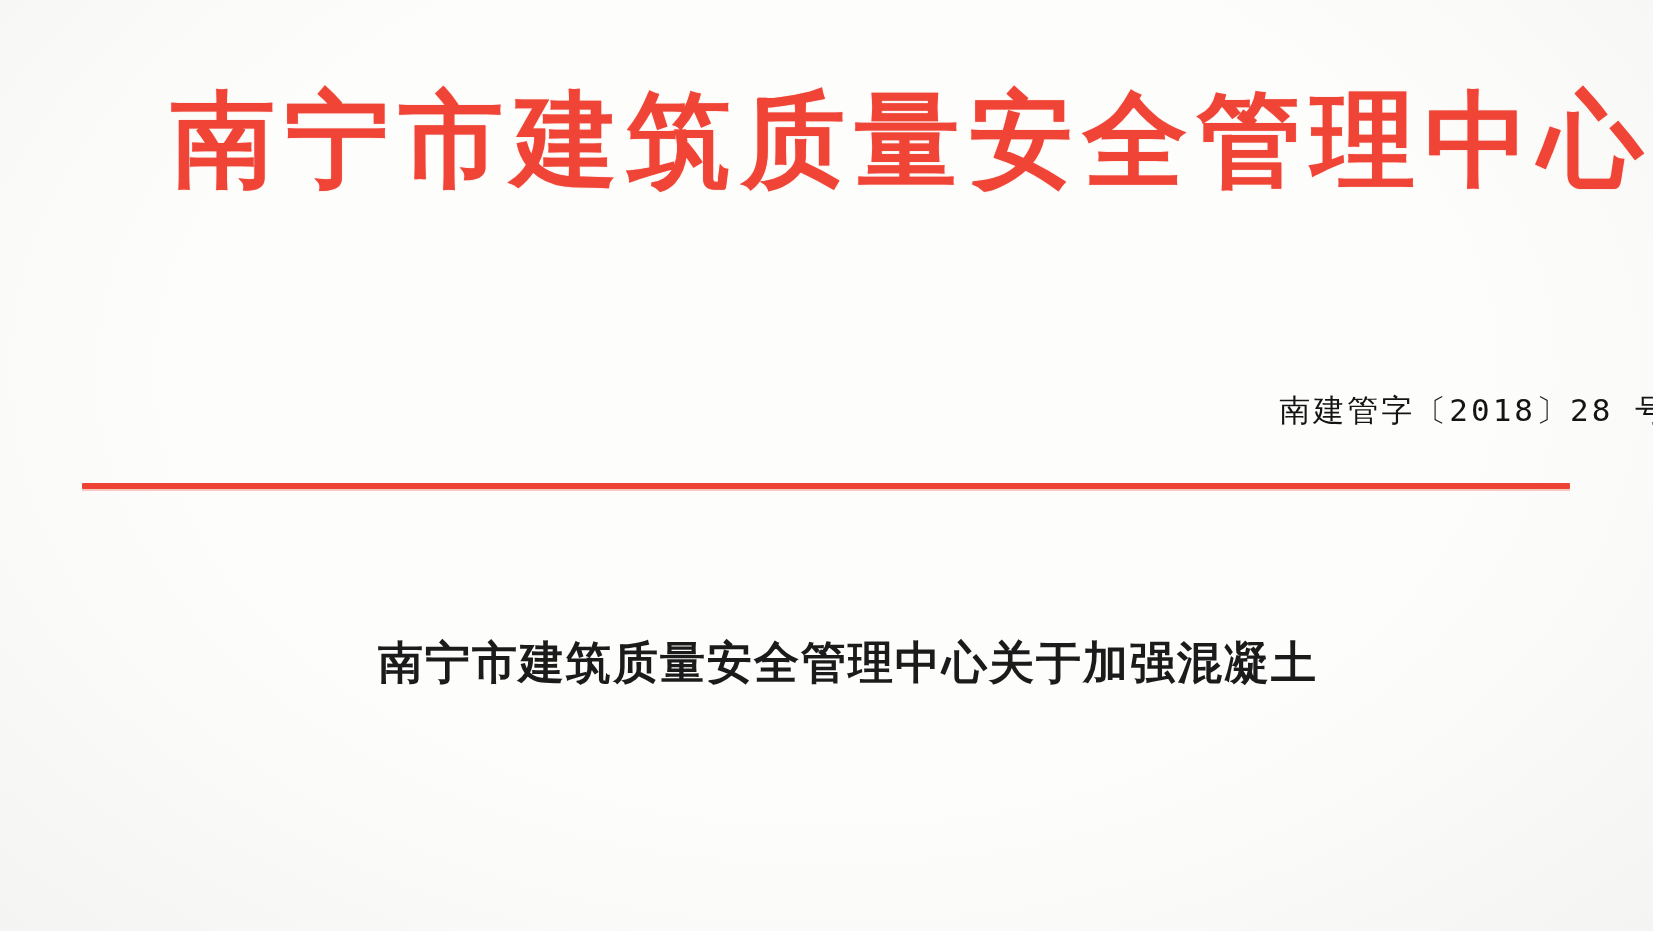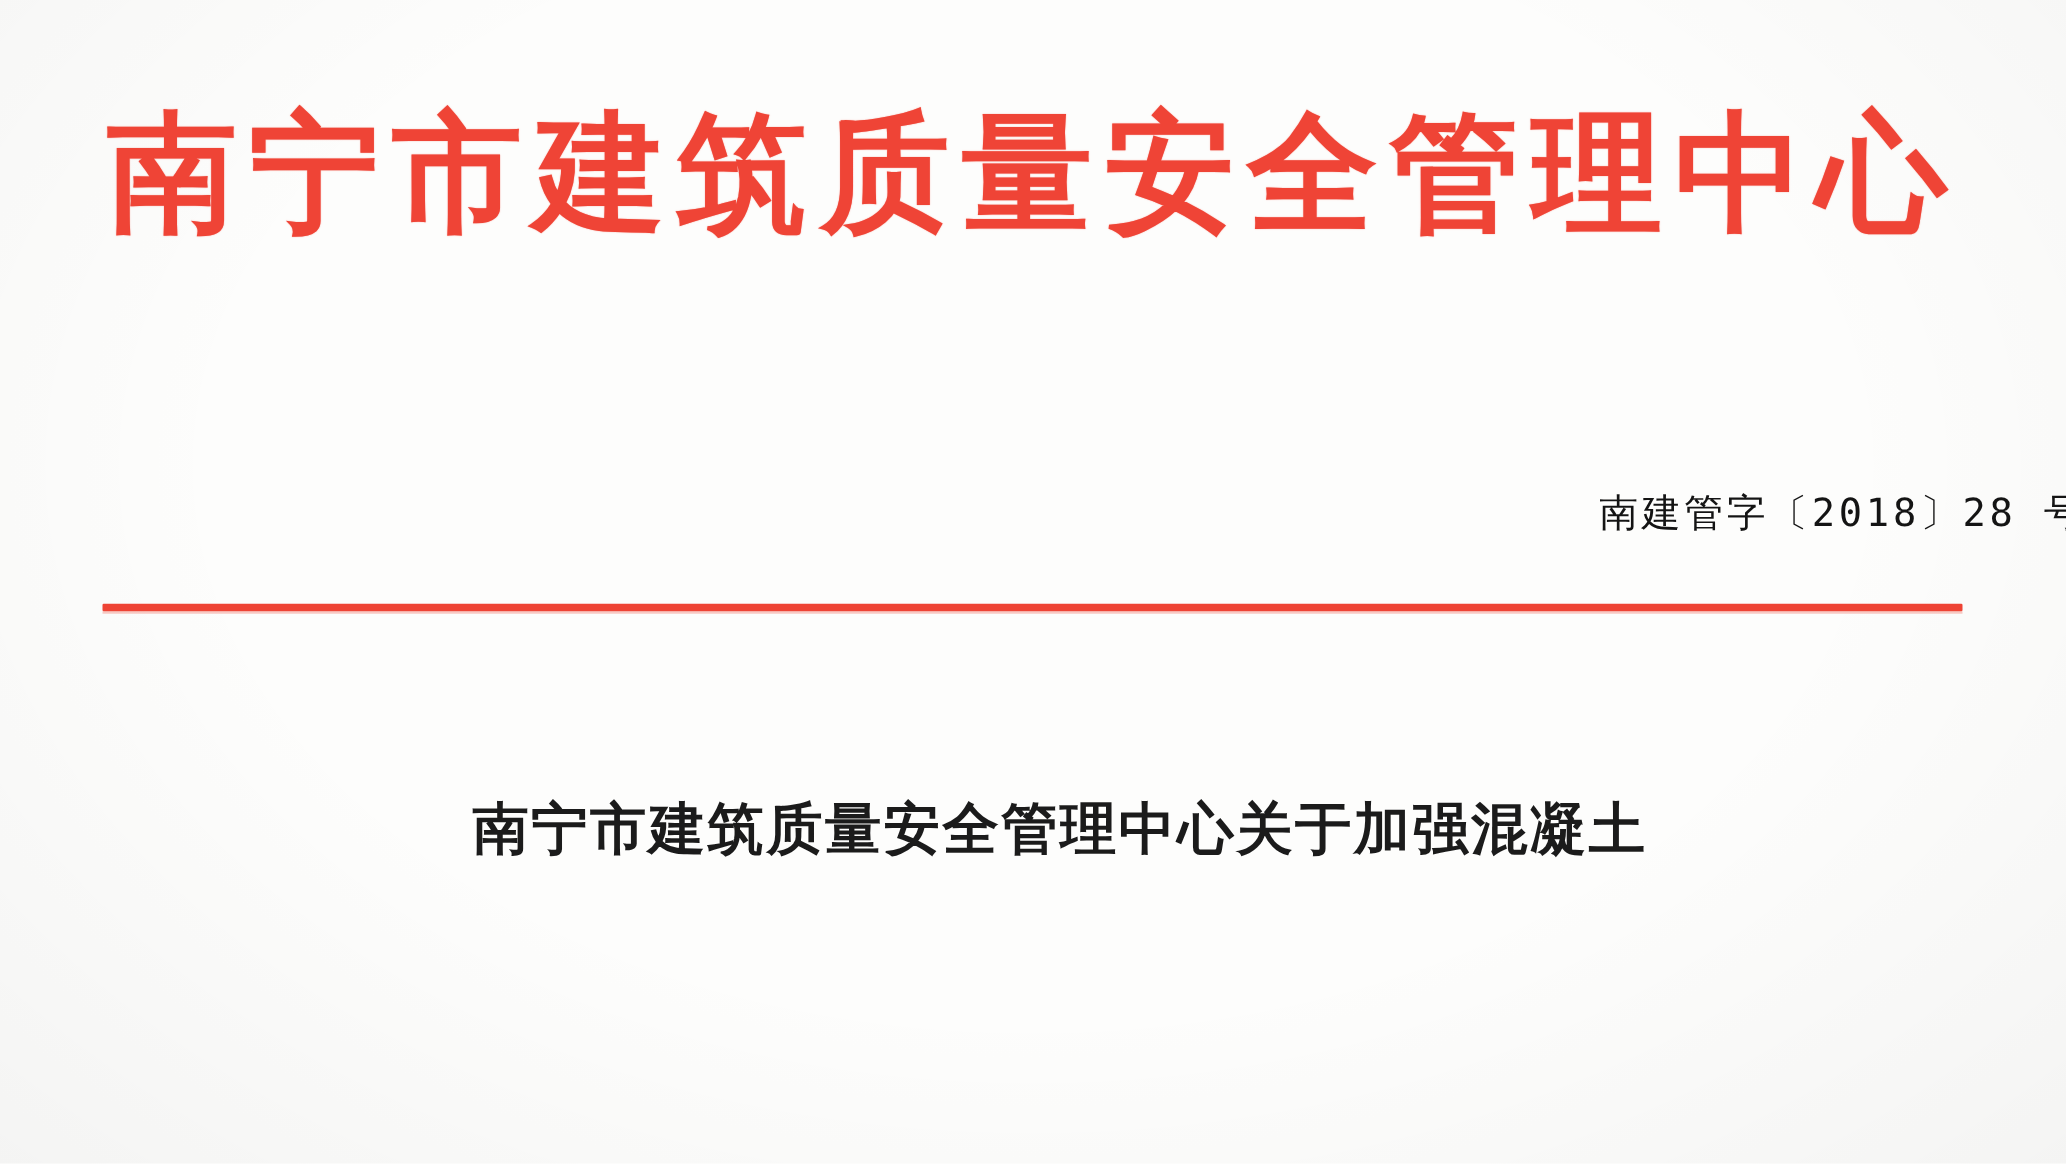--- a/index.html
+++ b/index.html
@@ -29,23 +29,23 @@
     background:
       radial-gradient(ellipse at 50% 40%, rgba(255,255,255,0) 55%, rgba(0,0,0,0.035) 100%);
     pointer-events: none;
   }
 
   .letterhead {
     position: absolute;
     top: 78px;
     left: 0;
     width: 100%;
-    text-align: center;
+    text-align: right;
     color: #ef4436;
-    font-family: Liberation Serif, serif;
+    font-family: Liberation Sans, sans-serif;
     font-weight: bold;
     font-size: 104px;
     letter-spacing: 10px;
     line-height: 1.2;
     white-space: nowrap;
     text-shadow: 0 0 1px rgba(239,68,54,0.6);
   }
 
   .doc-number {
     position: absolute;

